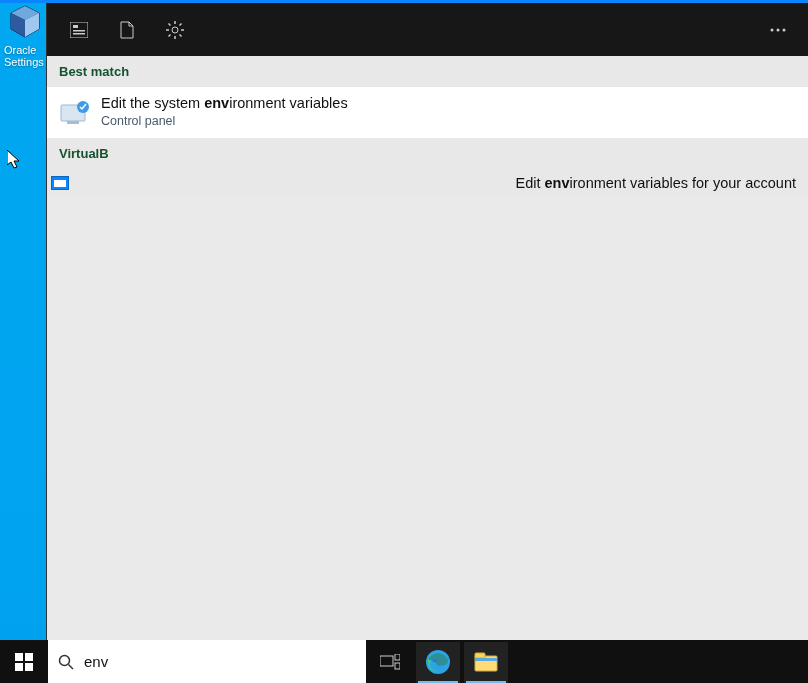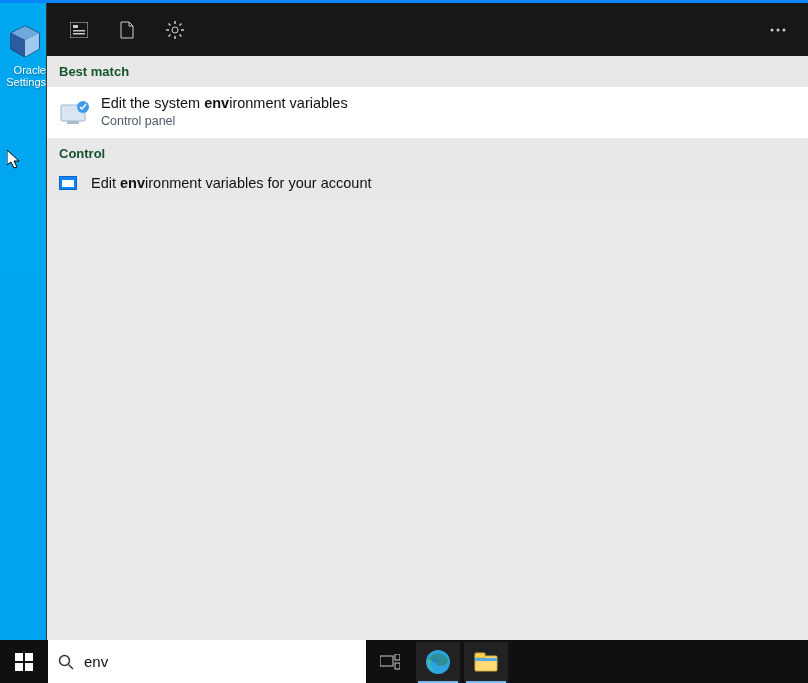--- a/index.html
+++ b/index.html
@@ -7,22 +7,22 @@
   .desktop {
     position: relative;
     width: 808px; height: 683px;
     background: linear-gradient(180deg, #00a8f0 0%, #00a2f0 100%);
   }
   .window-top-border {
     position: absolute; left:0; top:0; right:0; height:3px;
     background:#0a84ff;
   }
   .desktop-icon {
-    position: absolute; left: 4px; top: 24px; width: 42px;
-    text-align: right; color: #fff; font-size: 11px;
+    position: absolute; left: 4px; top: 4px; width: 42px;
+    text-align: left; color: #fff; font-size: 11px;
     text-shadow: 0 1px 2px rgba(0,0,0,0.4);
     cursor: pointer;
   }
   .desktop-icon .cube {
     width: 36px; height: 36px; margin: 0 auto 4px auto;
     position: relative;
   }
   .cursor-arrow {
     position:absolute; left:7px; top:150px; width:16px; height:20px;
   }
@@ -52,22 +52,23 @@
     cursor:pointer;
   }
   .bm-icon {
     width:32px; height:26px; margin-right:10px; position:relative;
   }
   .bm-text .title { font-size:14.5px; color:#111; }
   .bm-text .title .hl { font-weight:700; }
   .bm-text .sub { font-size:12.5px; color:#4a5a68; margin-top:3px; }
   .settings-item {
     display:flex; align-items:center;
-    padding: 6px 12px 6px 12px;
+    padding: 6px 12px 6px 4px;
     cursor:pointer;
+    justify-content:space-between;
   }
   .si-icon {
     width:18px; height:14px; margin-right:14px;
     background:#0a84ff; border:1px solid #0a66c2; position:relative;
   }
   .si-icon::after {
     content:""; position:absolute; left:2px; top:3px; right:2px; bottom:2px;
     background:#fff;
   }
   .settings-item .label { font-size:14.5px; color:#111; }
@@ -180,21 +181,21 @@
         </svg>
       </div>
       <div class="bm-text">
         <div class="title">
           <span>Edit the system </span><span class="hl">env</span><span>ironment variables</span>
         </div>
         <div class="sub">Control panel</div>
       </div>
     </div>
 
-    <div class="section-heading">Control</div>
+    <div class="section-heading">VirtualB</div>
 
     <div class="settings-item">
       <div class="si-icon"></div>
       <div class="label">
         <span>Edit </span><span class="hl">env</span><span>ironment variables for your account</span>
       </div>
     </div>
 
     <div class="panel-body"></div>
   </div>

